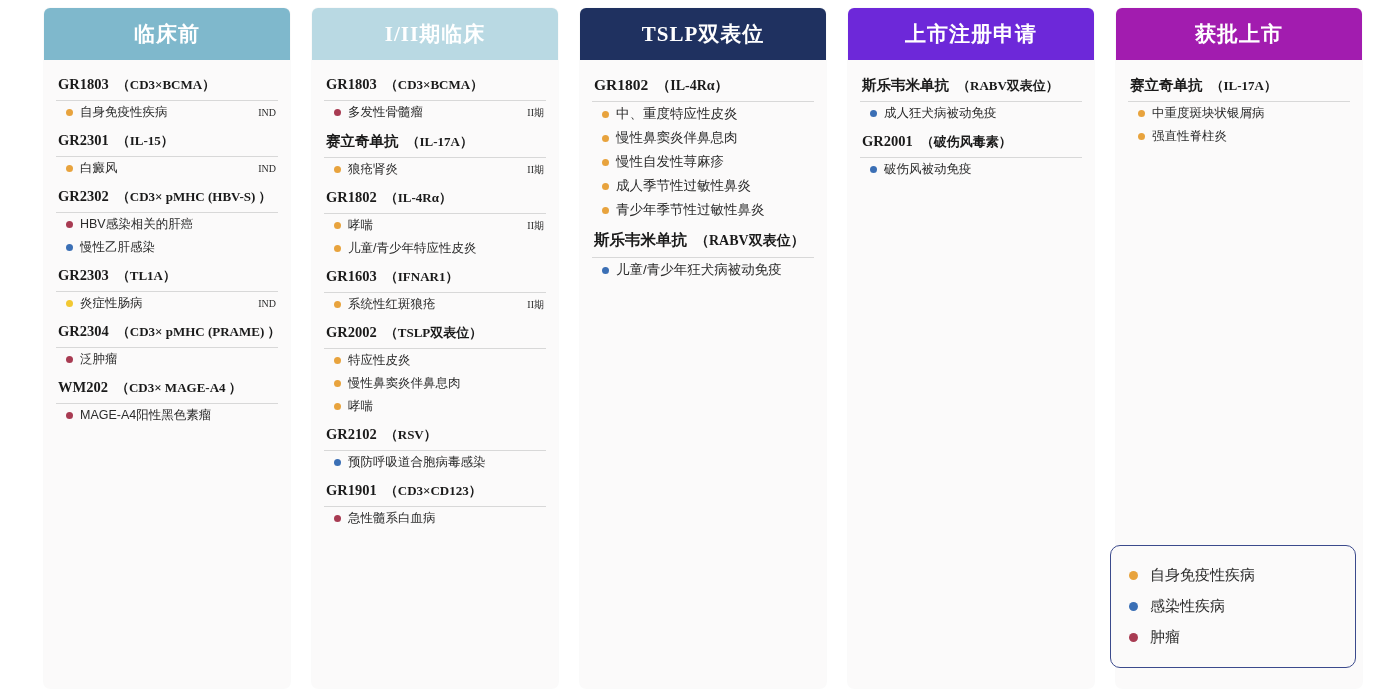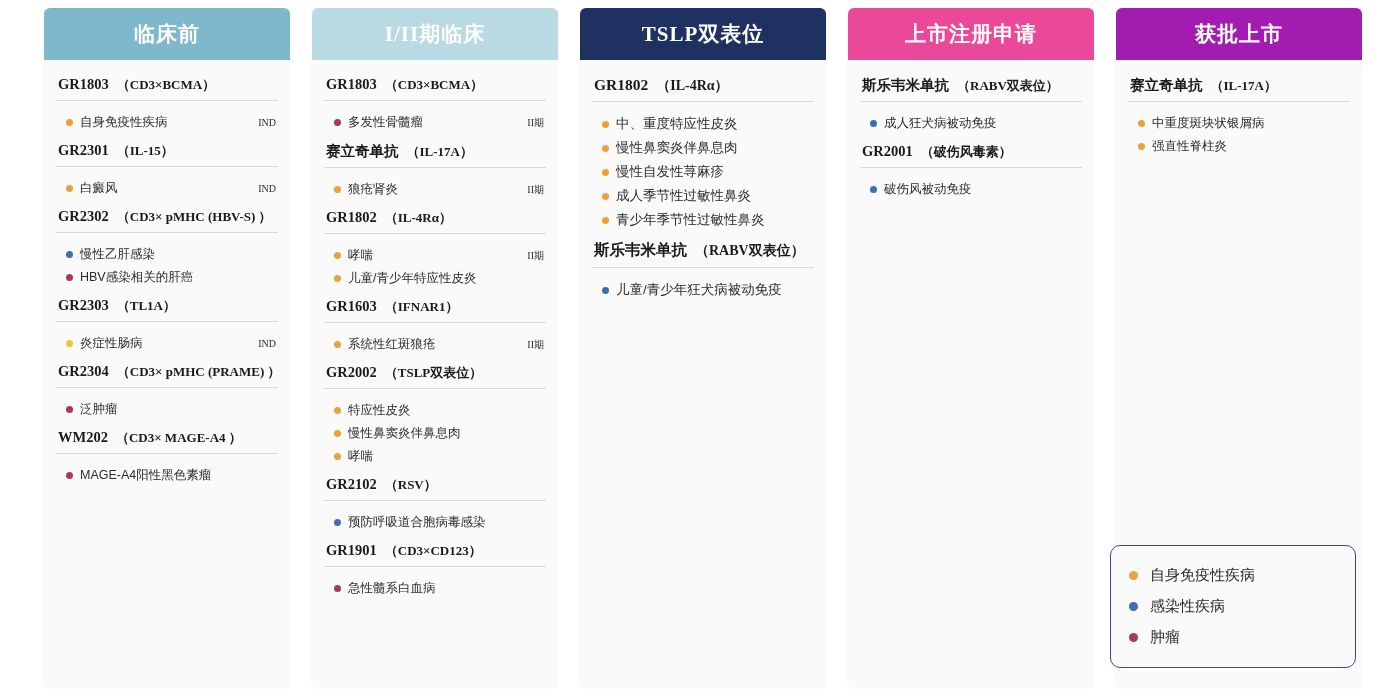--- a/index.html
+++ b/index.html
@@ -51,21 +51,21 @@
   }
   .prog {
     margin-bottom: 4px;
   }
   .prog-title {
     display: flex;
     align-items: baseline;
     gap: 8px;
     padding: 4px 2px 6px 2px;
     border-bottom: 1px solid #d8d8d8;
-    margin-bottom: 10px;
+    margin-bottom: 0;
     font-family: "Liberation Serif", serif;
   }
   .prog-code {
     font-size: 14.5px;
     font-weight: 700;
     color: #1a1a1a;
     white-space: nowrap;
   }
   .prog-target {
     font-size: 13px;
@@ -157,26 +157,26 @@
             <span class="ind-label">白癜风</span>
             <span class="ind-stage">IND</span>
           </div>
         </div>
         <div class="prog">
           <div class="prog-title">
             <span class="prog-code">GR2302</span>
             <span class="prog-target">（CD3× pMHC (HBV-S) ）</span>
           </div>
           <div class="ind-row">
+            <span class="dot" style="background: rgb(168, 59, 82);"></span>
+            <span class="ind-label">HBV感染相关的肝癌</span>
+          </div>
+          <div class="ind-row">
             <span class="dot" style="background: rgb(59, 111, 181);"></span>
             <span class="ind-label">慢性乙肝感染</span>
-          </div>
-          <div class="ind-row">
-            <span class="dot" style="background: rgb(168, 59, 82);"></span>
-            <span class="ind-label">HBV感染相关的肝癌</span>
           </div>
         </div>
         <div class="prog">
           <div class="prog-title">
             <span class="prog-code">GR2303</span>
             <span class="prog-target">（TL1A）</span>
           </div>
           <div class="ind-row">
             <span class="dot" style="background: rgb(242, 200, 50);"></span>
             <span class="ind-label">炎症性肠病</span>
@@ -331,21 +331,21 @@
             <span class="prog-target">（RABV双表位）</span>
           </div>
           <div class="ind-row">
             <span class="dot" style="background: rgb(59, 111, 181);"></span>
             <span class="ind-label">儿童/青少年狂犬病被动免疫</span>
           </div>
         </div>
       </div>
     </div>
     <div class="column col-4">
-      <div class="col-header" style="background: #ec4899; text-align: center;">上市注册申请</div>
+      <div class="col-header" style="background: #6d28d9; text-align: center;">上市注册申请</div>
       <div class="col-body">
         <div class="prog">
           <div class="prog-title">
             <span class="prog-code">斯乐韦米单抗</span>
             <span class="prog-target">（RABV双表位）</span>
           </div>
           <div class="ind-row">
             <span class="dot" style="background: rgb(59, 111, 181);"></span>
             <span class="ind-label">成人狂犬病被动免疫</span>
           </div>

